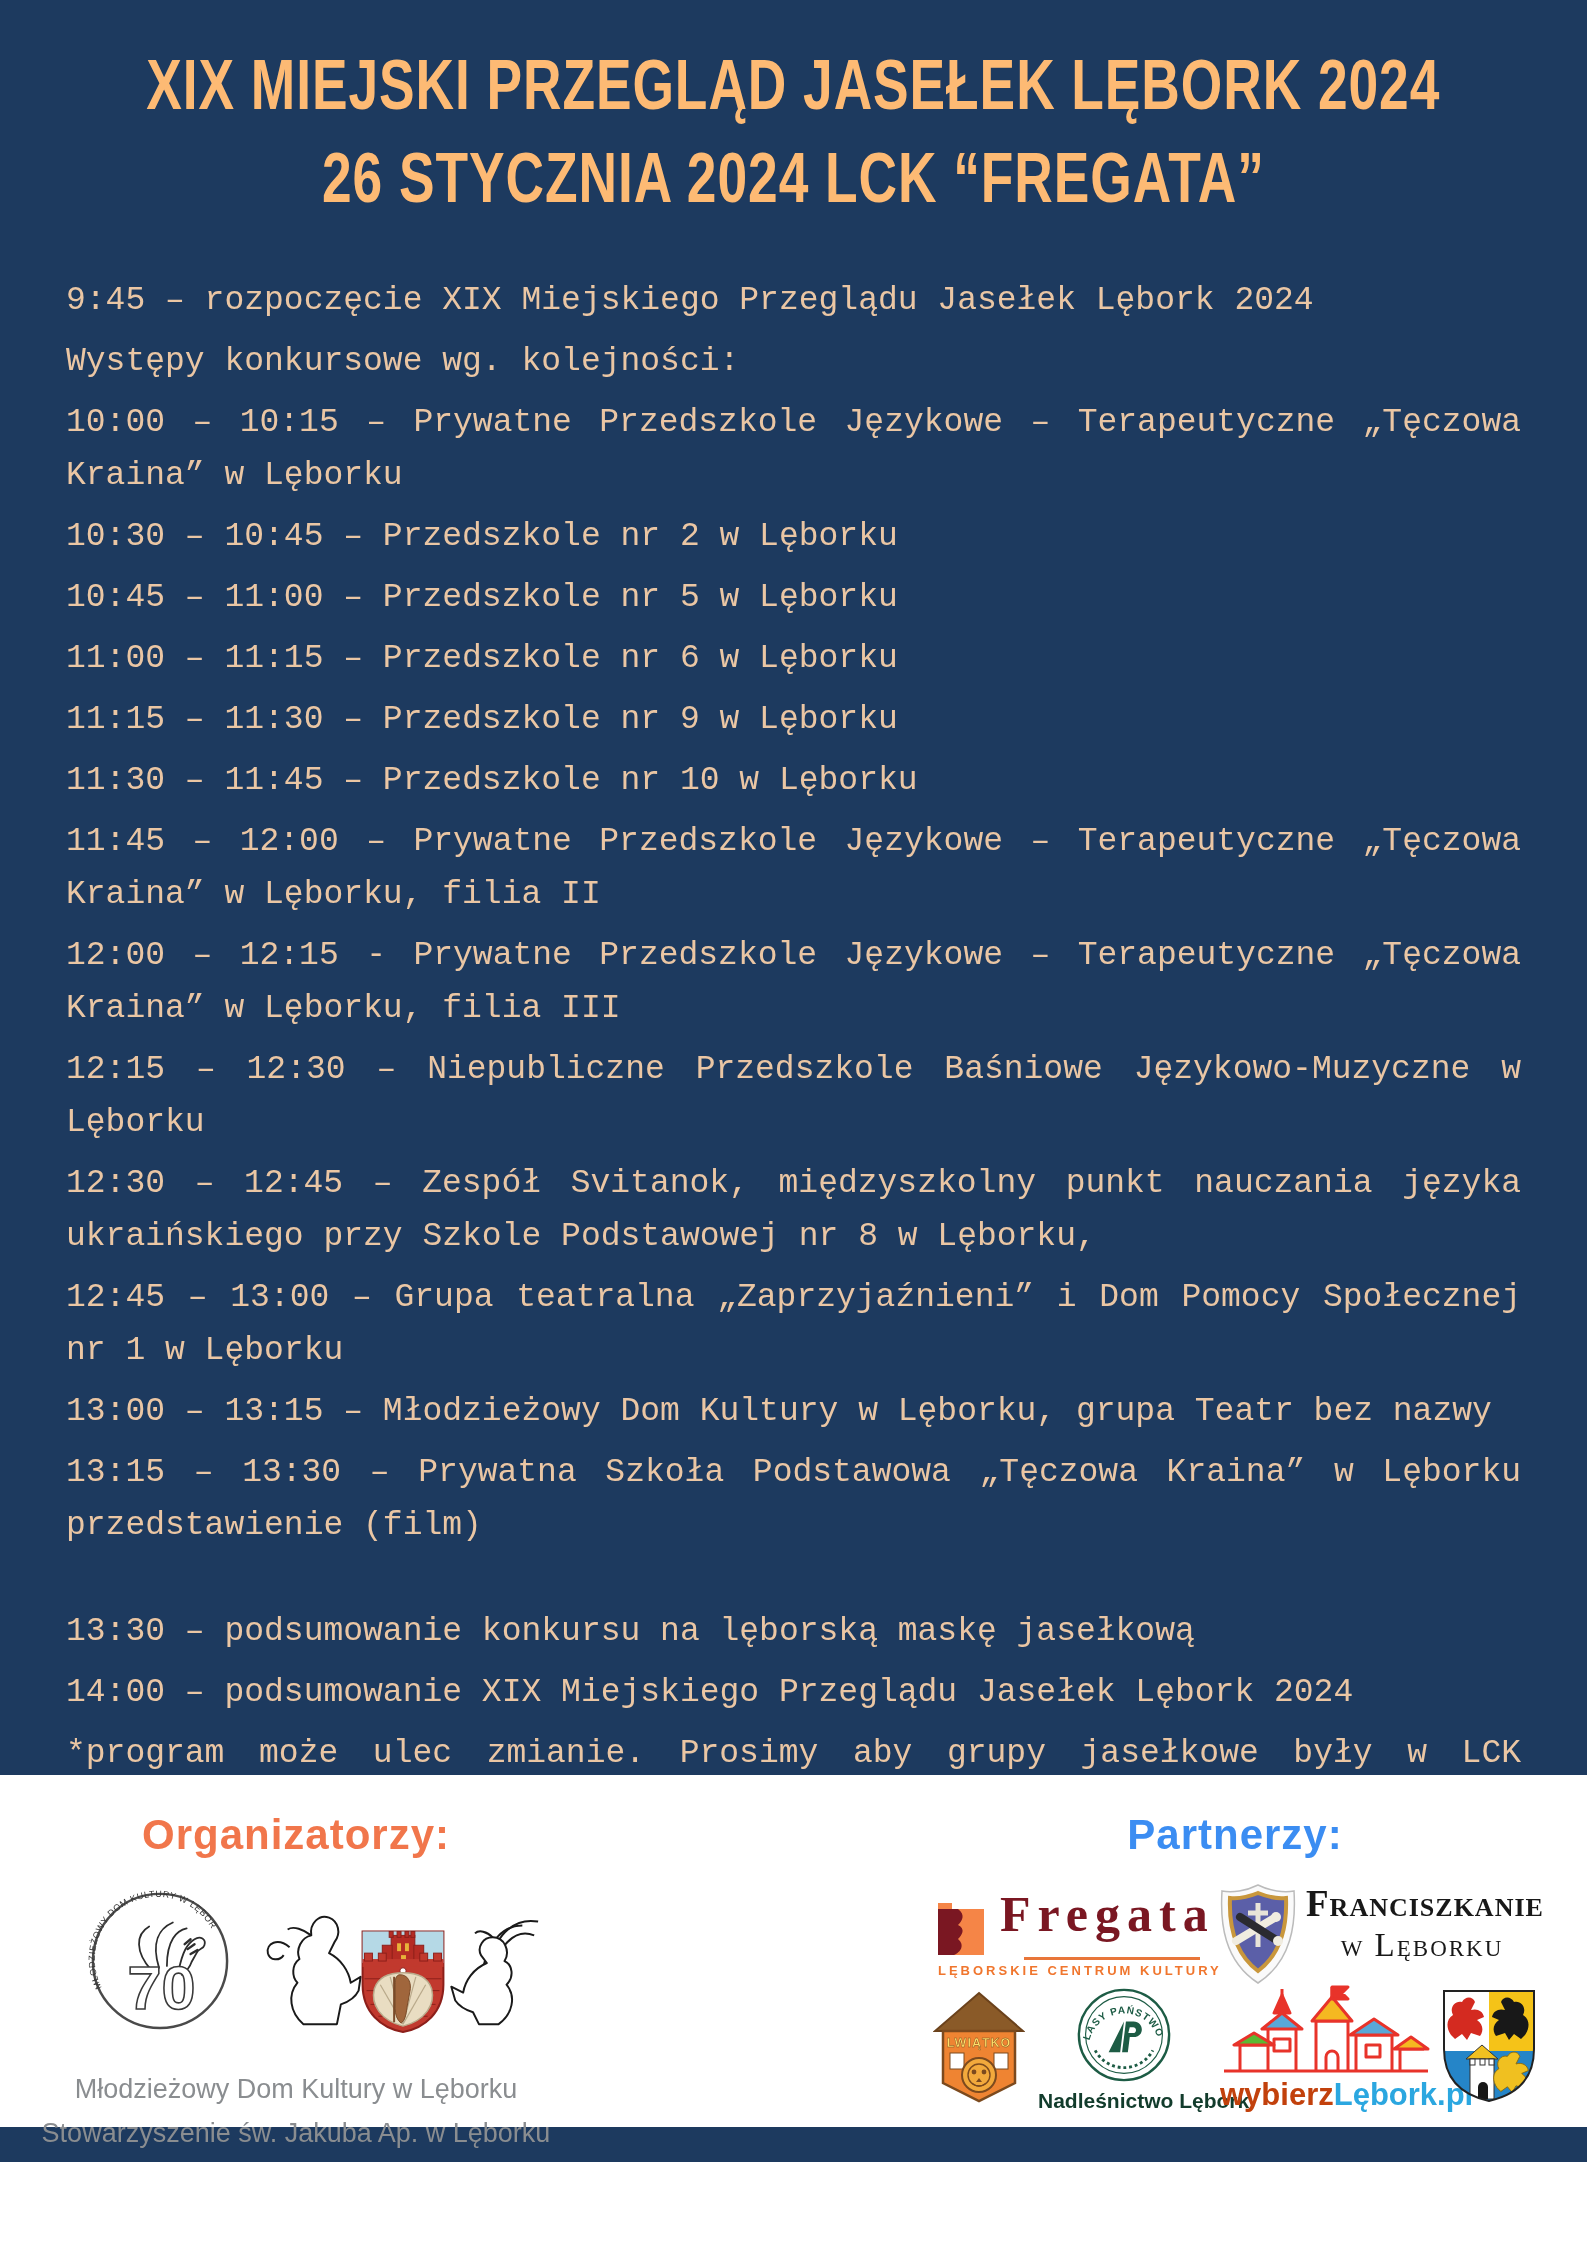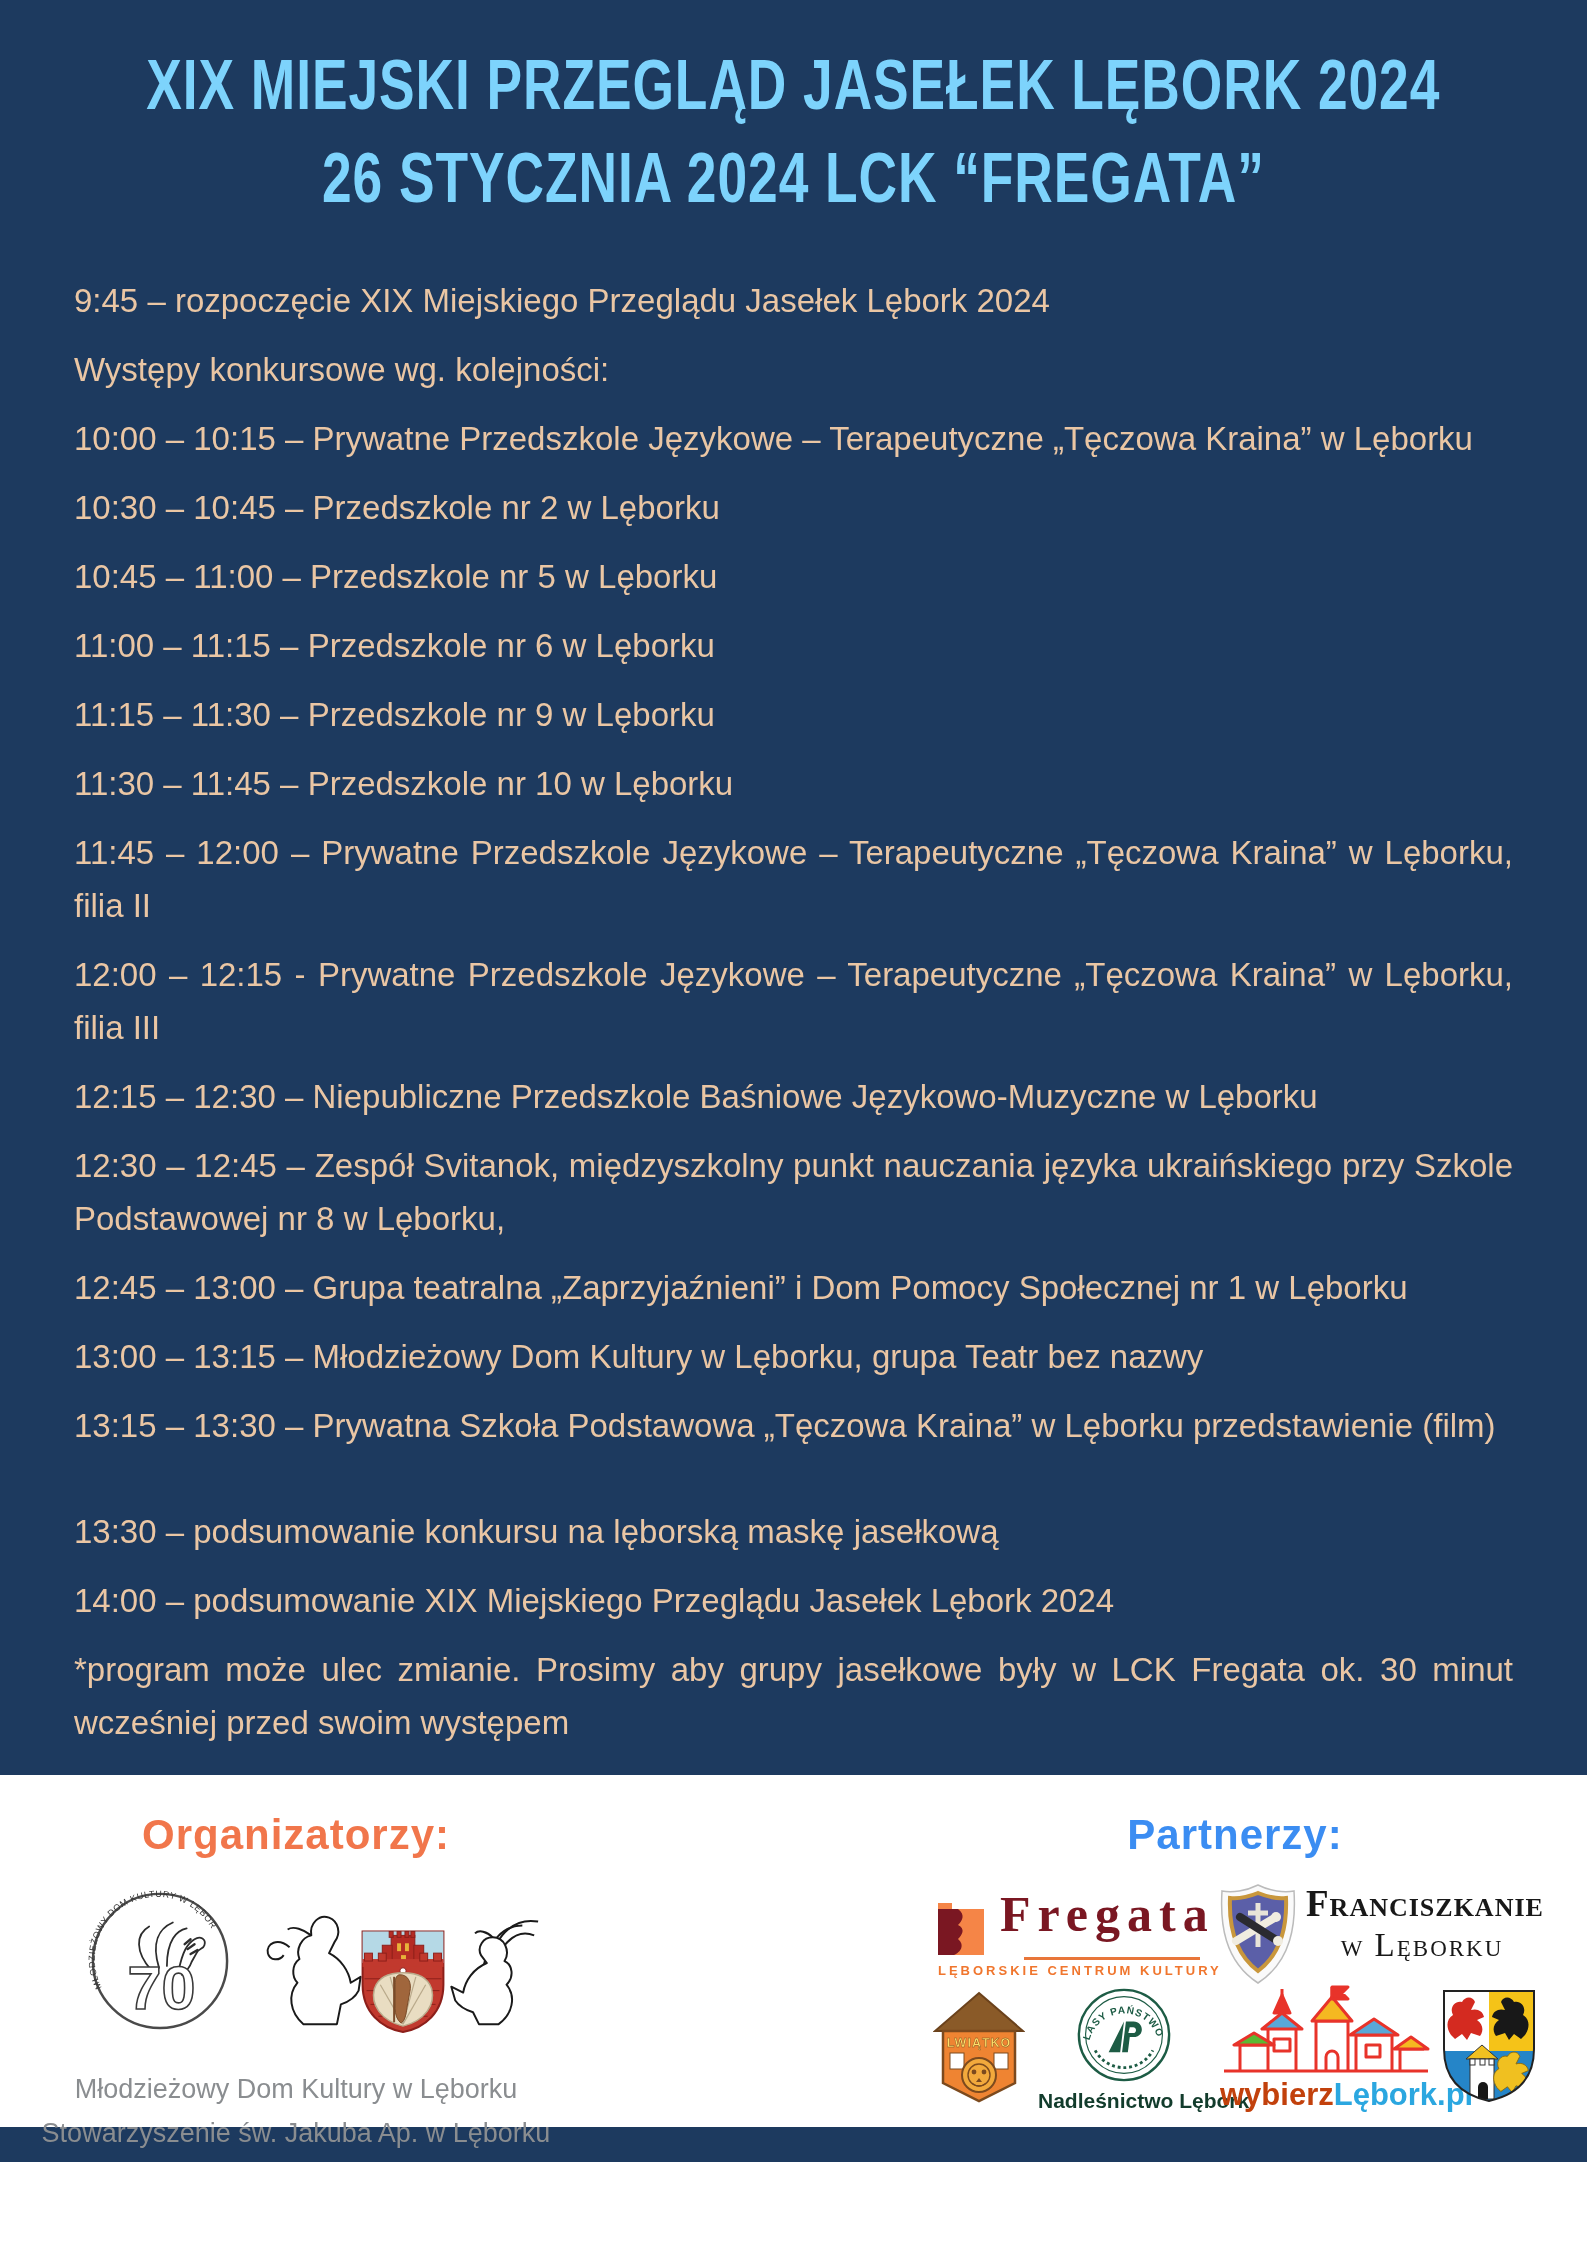--- a/index.html
+++ b/index.html
@@ -1,26 +1,26 @@
 <!DOCTYPE html>
 <html><head>
 <meta charset="utf-8">
 <style>
   html,body{margin:0;padding:0;background:#ffffff;}
   .poster{position:relative;width:1587px;height:2245px;overflow:hidden;
           font-family:"Liberation Sans",sans-serif;background:#ffffff;}
   
   .panel{position:relative;width:100%;height:1775px;background:#1d3a5f;}
-  .titles{padding-top:50px;text-align:center;color:#7dd3fc;}
+  .titles{padding-top:50px;text-align:center;color:#fdba74;}
   .t-line{display:block;text-align:center;margin:0 0 26px 0;}
   .t-line .condense{display:inline-block;font-weight:bold;font-size:58px;letter-spacing:1px;
                     transform:scale(0.92,1.22);transform-origin:center;white-space:nowrap;}
   
   .sched{width:1471px;margin:64px auto 0 58px;color:#eac6a4;font-size:33px;line-height:53px;}
-  .sched p{margin:16px;text-align:justify;}
+  .sched p{margin:8px;text-align:justify;font-family:Liberation Mono, monospace;}
   .gap-top{margin-top:53px;}
   
   .credits{position:relative;width:100%;height:352px;background:#ffffff;}
   .heading{position:absolute;top:36px;font-weight:bold;font-size:42px;letter-spacing:1px;text-align:center;}
   .heading.org{left:0;width:592px;color:#f1764b;}
   .heading.par{left:935px;width:600px;color:#3b8df2;}
   .org-names{position:absolute;left:0;top:292px;width:592px;text-align:center;
              color:#8a8d90;font-size:27px;line-height:44px;}
   .org-names p{margin:0;}
   

